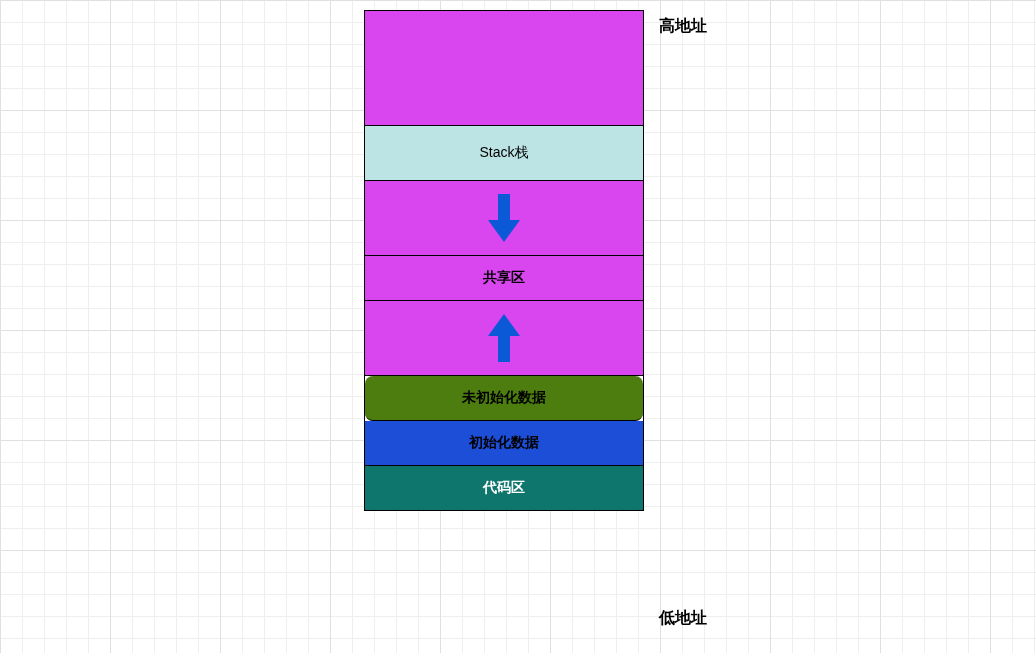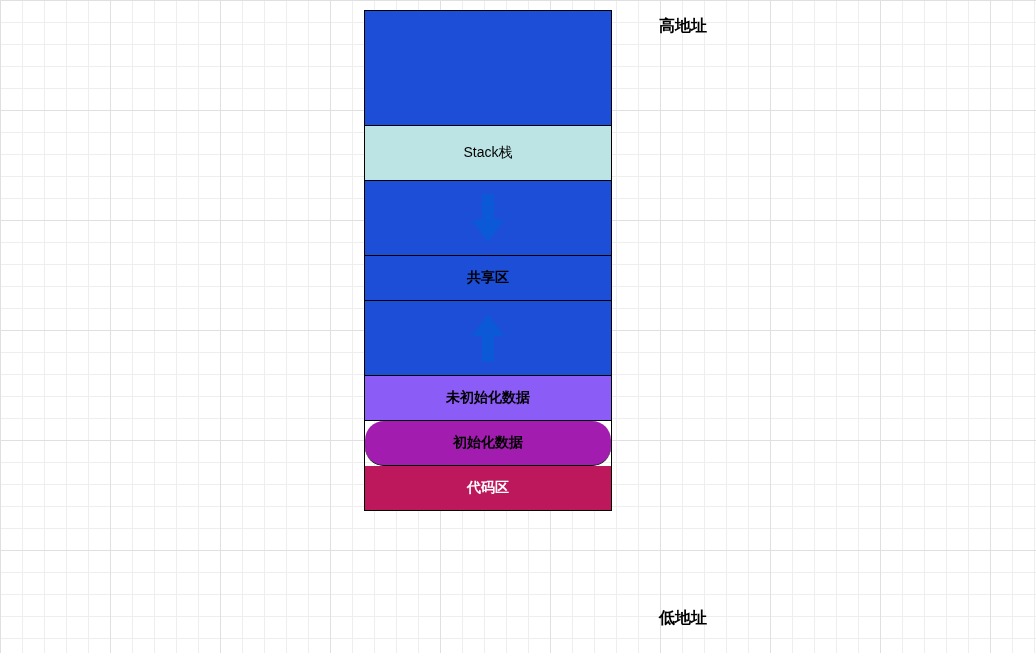--- a/index.html
+++ b/index.html
@@ -34,39 +34,39 @@
       background-size: 110px 110px;
       background-position: 0 0;
     }
     .canvas {
       position: absolute;
       left: 364px;
       top: 10px;
       width: 500px;
     }
     .diagram {
-      width: 248px;
+      width: 280px;
       border: 1px solid #000;
       border-bottom: none;
     }
     .row {
       border-bottom: 1px solid #000;
       display: flex;
       align-items: center;
       justify-content: center;
       font-size: 14px;
       font-weight: bold;
       color: #000;
       text-align: center;
     }
-    .row.plain   { background: #1d4ed8; font-weight: normal; font-family: Liberation Mono, monospace; }
+    .row.plain   { background: #d946ef; font-weight: normal; font-family: Liberation Mono, monospace; }
     .row.teal    { background: #bde4e4; font-weight: normal; }
-    .row.orange  { background: #8b5cf6; }
-    .row.yellow  { background: #a21caf; border-radius: 19px; }
-    .row.magenta { background: #be185d; color: #ffffff; }
+    .row.orange  { background: #4d7c0f; border-radius: 8px; }
+    .row.yellow  { background: #1d4ed8; }
+    .row.magenta { background: #0f766e; color: #ffffff; }
 
     .arrow {
       display: flex;
       align-items: center;
       justify-content: center;
       width: 100%;
       height: 100%;
     }
     .arrow svg { display: block; }
 

